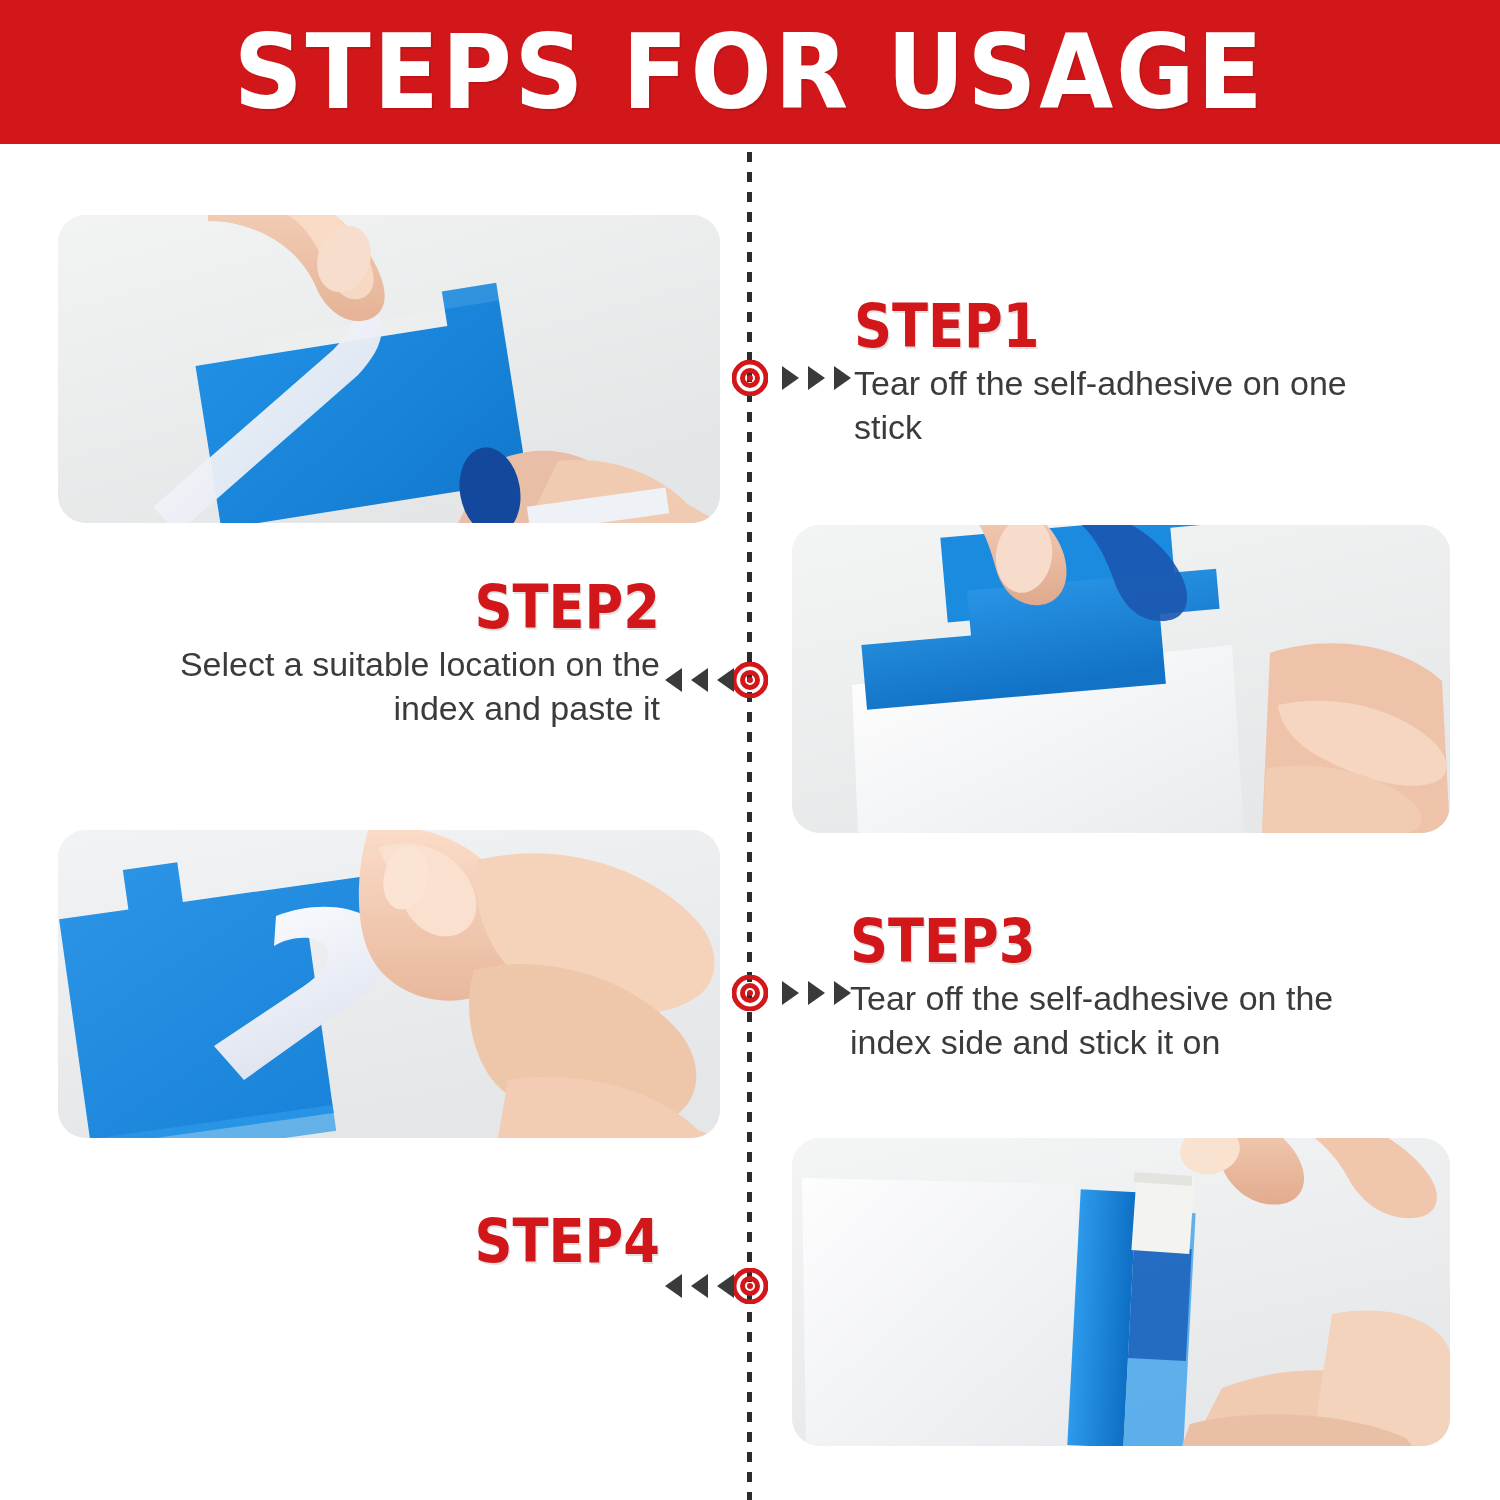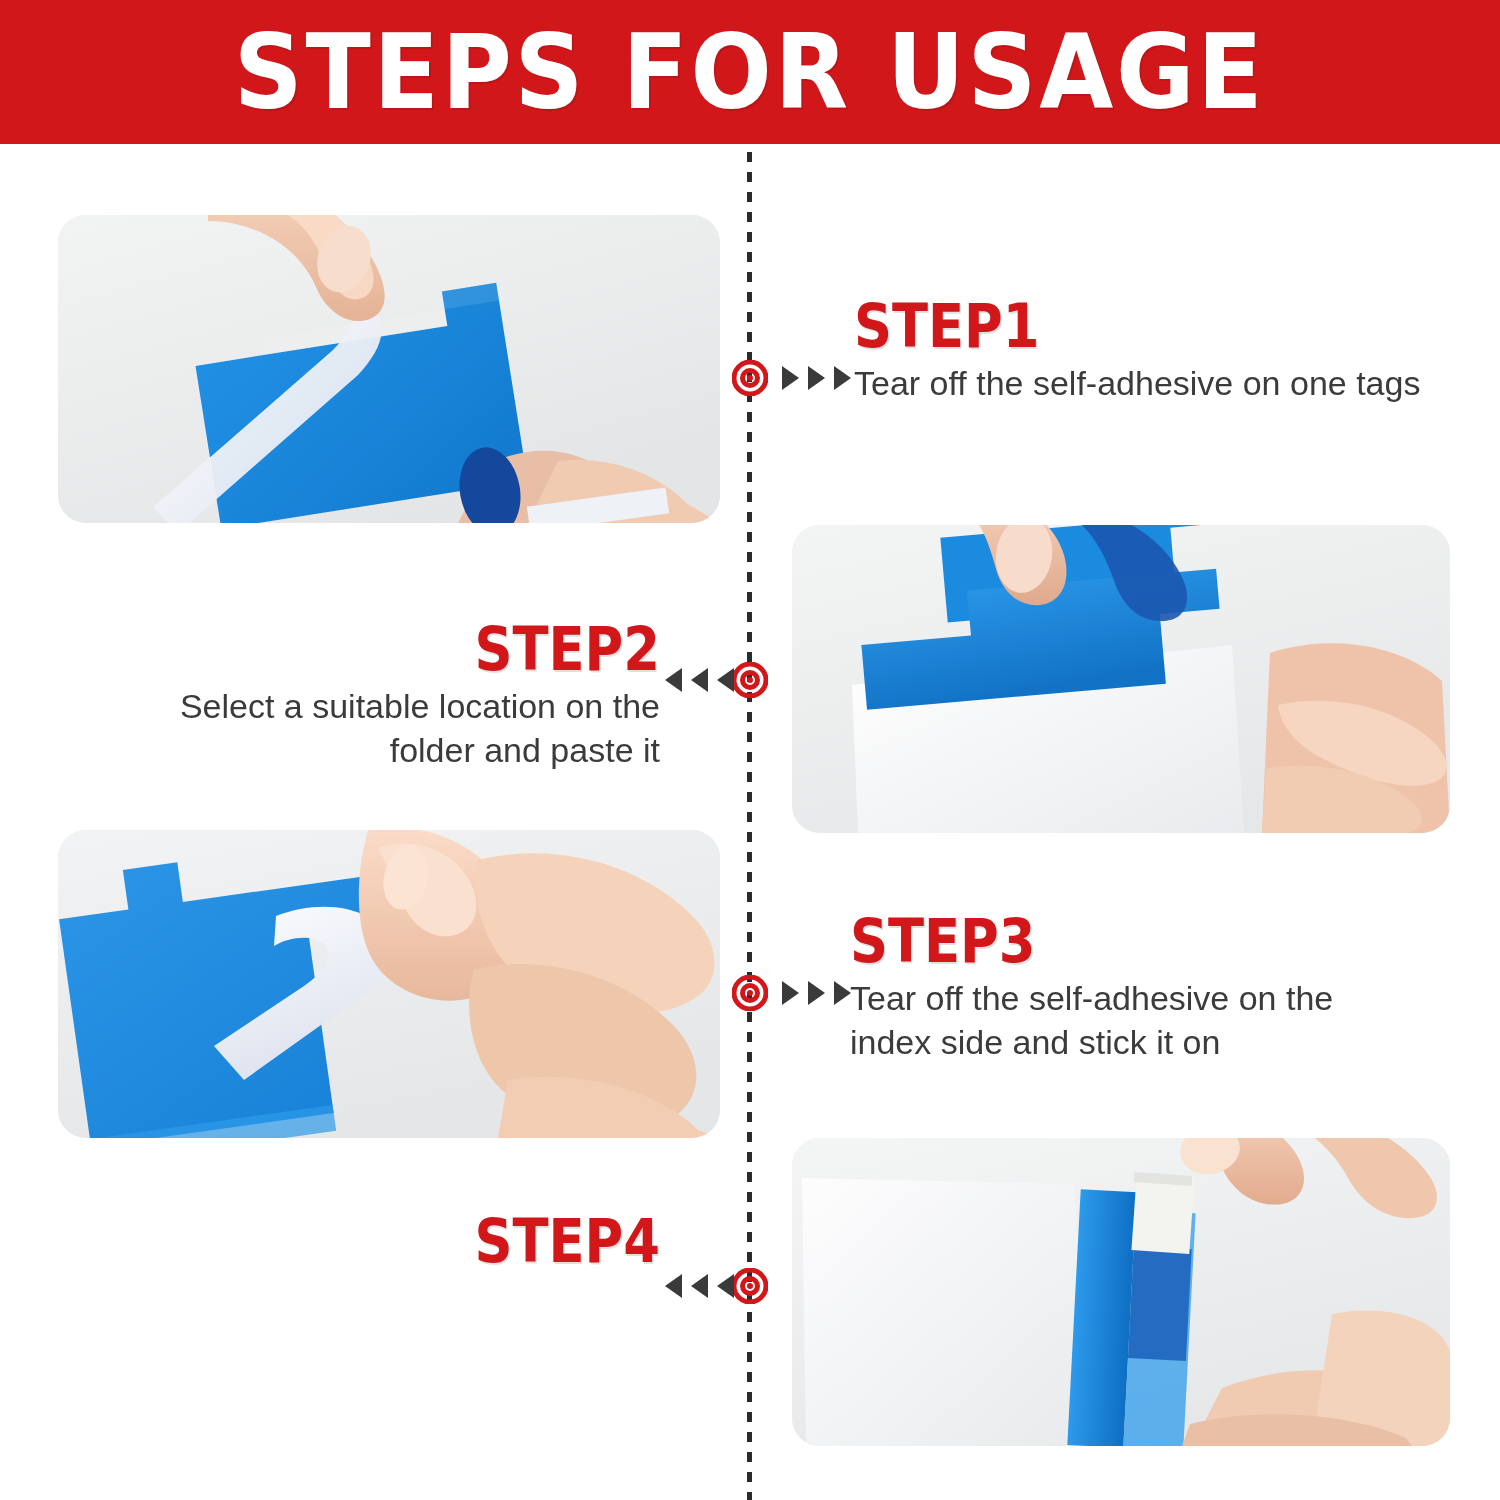--- a/index.html
+++ b/index.html
@@ -155,21 +155,21 @@
     <circle cx="18" cy="18" r="3" fill="#D2171A"></circle>
   </svg>
 </div>
 <div class="arrow-group" style="left:782px;top:366px;">
   <span class="tri tri-right"></span>
   <span class="tri tri-right"></span>
   <span class="tri tri-right"></span>
 </div>
 <div class="step-block step-right" id="step-block-1" style="left:854px;top:297px;width:570px;">
   <div class="step-title">STEP1</div>
-  <div class="step-desc" style="margin-top:6px;">Tear off the self-adhesive on one tags</div>
+  <div class="step-desc" style="margin-top:6px;">Tear off the self-adhesive on one stick</div>
 </div>
 
 <div class="photo-panel" id="photo-panel-2">
   <svg viewBox="0 0 658 308" preserveAspectRatio="none">
     <defs>
       <linearGradient id="bg2" x1="0" y1="0" x2="0.5" y2="1">
         <stop offset="0" stop-color="#f3f4f4"></stop>
           <stop offset="1" stop-color="#e6e7e8"></stop>
       </linearGradient>
       <linearGradient id="blue2" x1="0" y1="0" x2="0.3" y2="1">
@@ -216,23 +216,23 @@
     <circle cx="18" cy="18" r="16" fill="none" stroke="#D2171A" stroke-width="5"></circle>
     <circle cx="18" cy="18" r="7.5" fill="none" stroke="#D2171A" stroke-width="5"></circle>
     <circle cx="18" cy="18" r="3" fill="#D2171A"></circle>
   </svg>
 </div>
 <div class="arrow-group" style="left:665px;top:668px;">
   <span class="tri tri-left"></span>
   <span class="tri tri-left"></span>
   <span class="tri tri-left"></span>
 </div>
-<div class="step-block step-left" id="step-block-2" style="left:90px;top:620px;width:570px;">
+<div class="step-block step-left" id="step-block-2" style="left:90px;top:578px;width:570px;">
   <div class="step-title">STEP2</div>
-  <div class="step-desc" style="margin-top:6px;">Select a suitable location on the folder and paste it</div>
+  <div class="step-desc" style="margin-top:6px;">Select a suitable location on the index and paste it</div>
 </div>
 
 <div class="photo-panel" id="photo-panel-3">
   <svg viewBox="0 0 662 308" preserveAspectRatio="none">
     <defs>
       <linearGradient id="bg3" x1="0" y1="0" x2="0.4" y2="1">
         <stop offset="0" stop-color="#f2f3f4"></stop>
           <stop offset="1" stop-color="#e5e6e8"></stop>
       </linearGradient>
       <linearGradient id="blue3" x1="0" y1="0" x2="0.6" y2="1">

